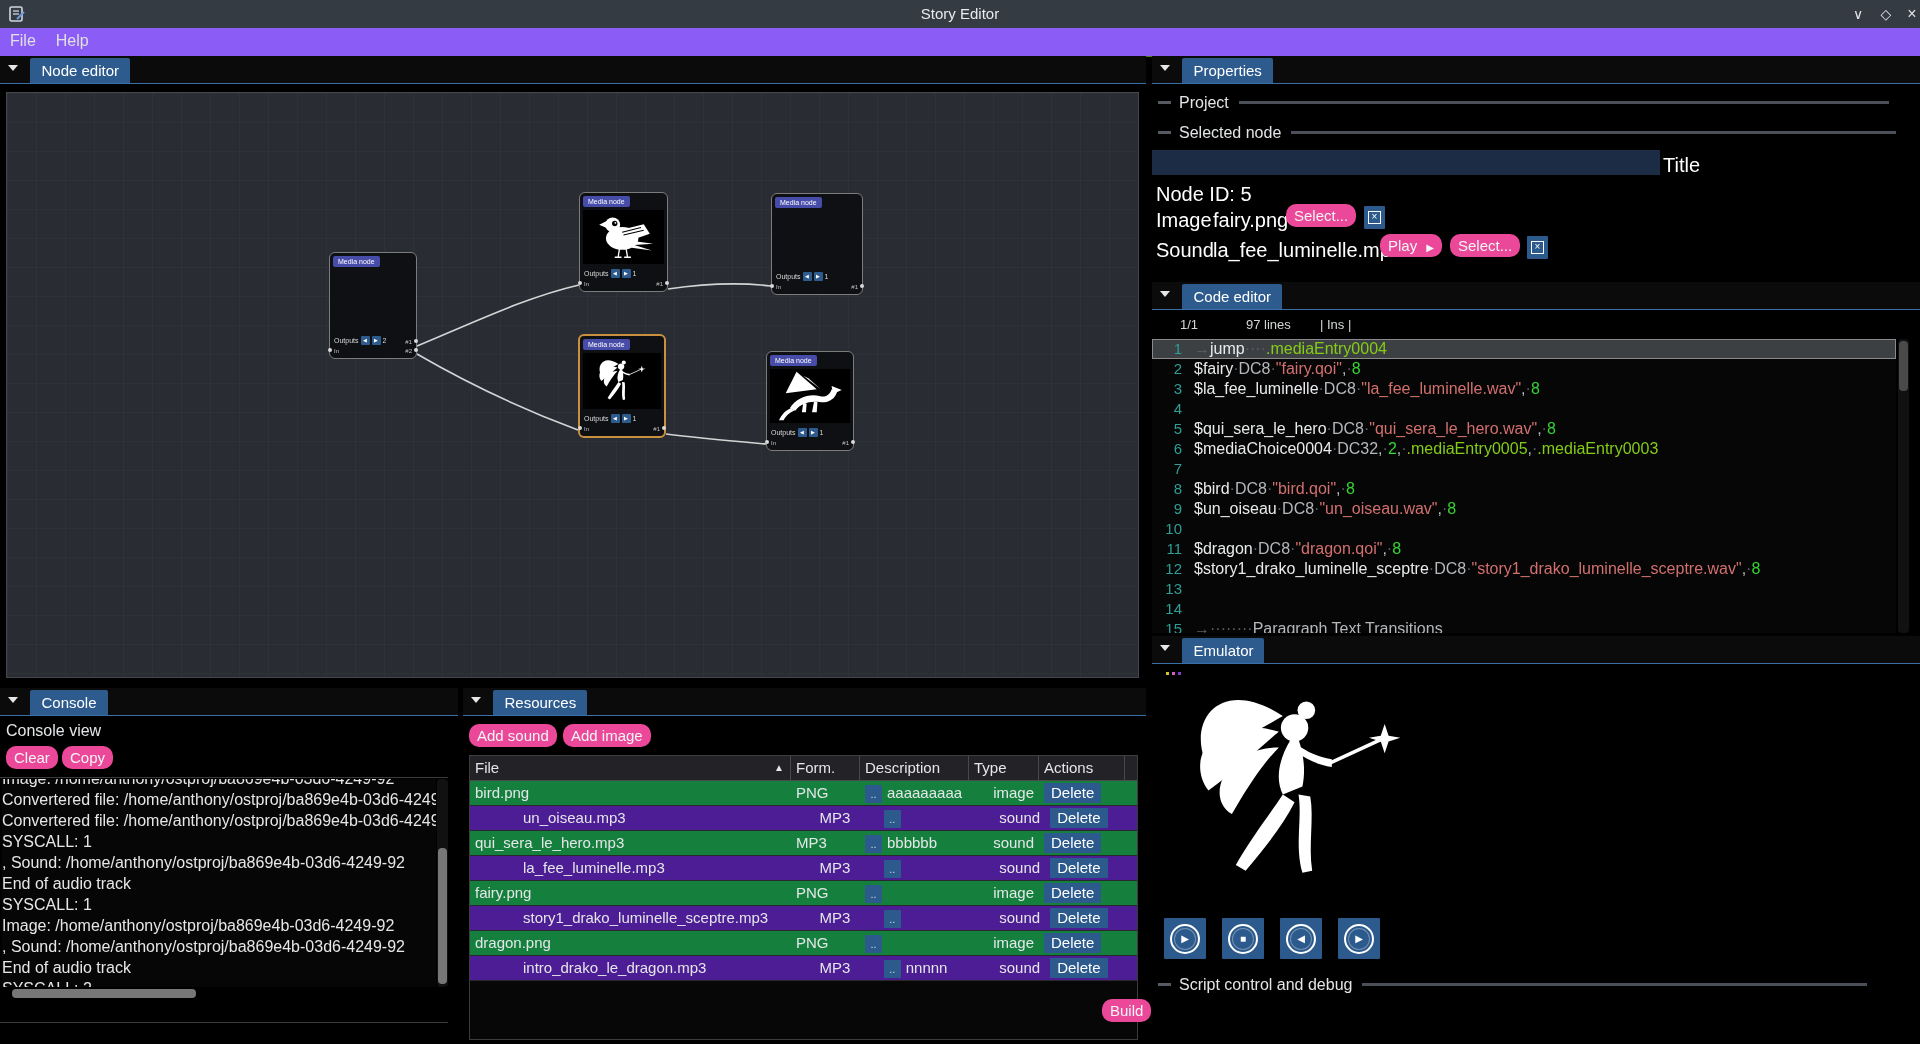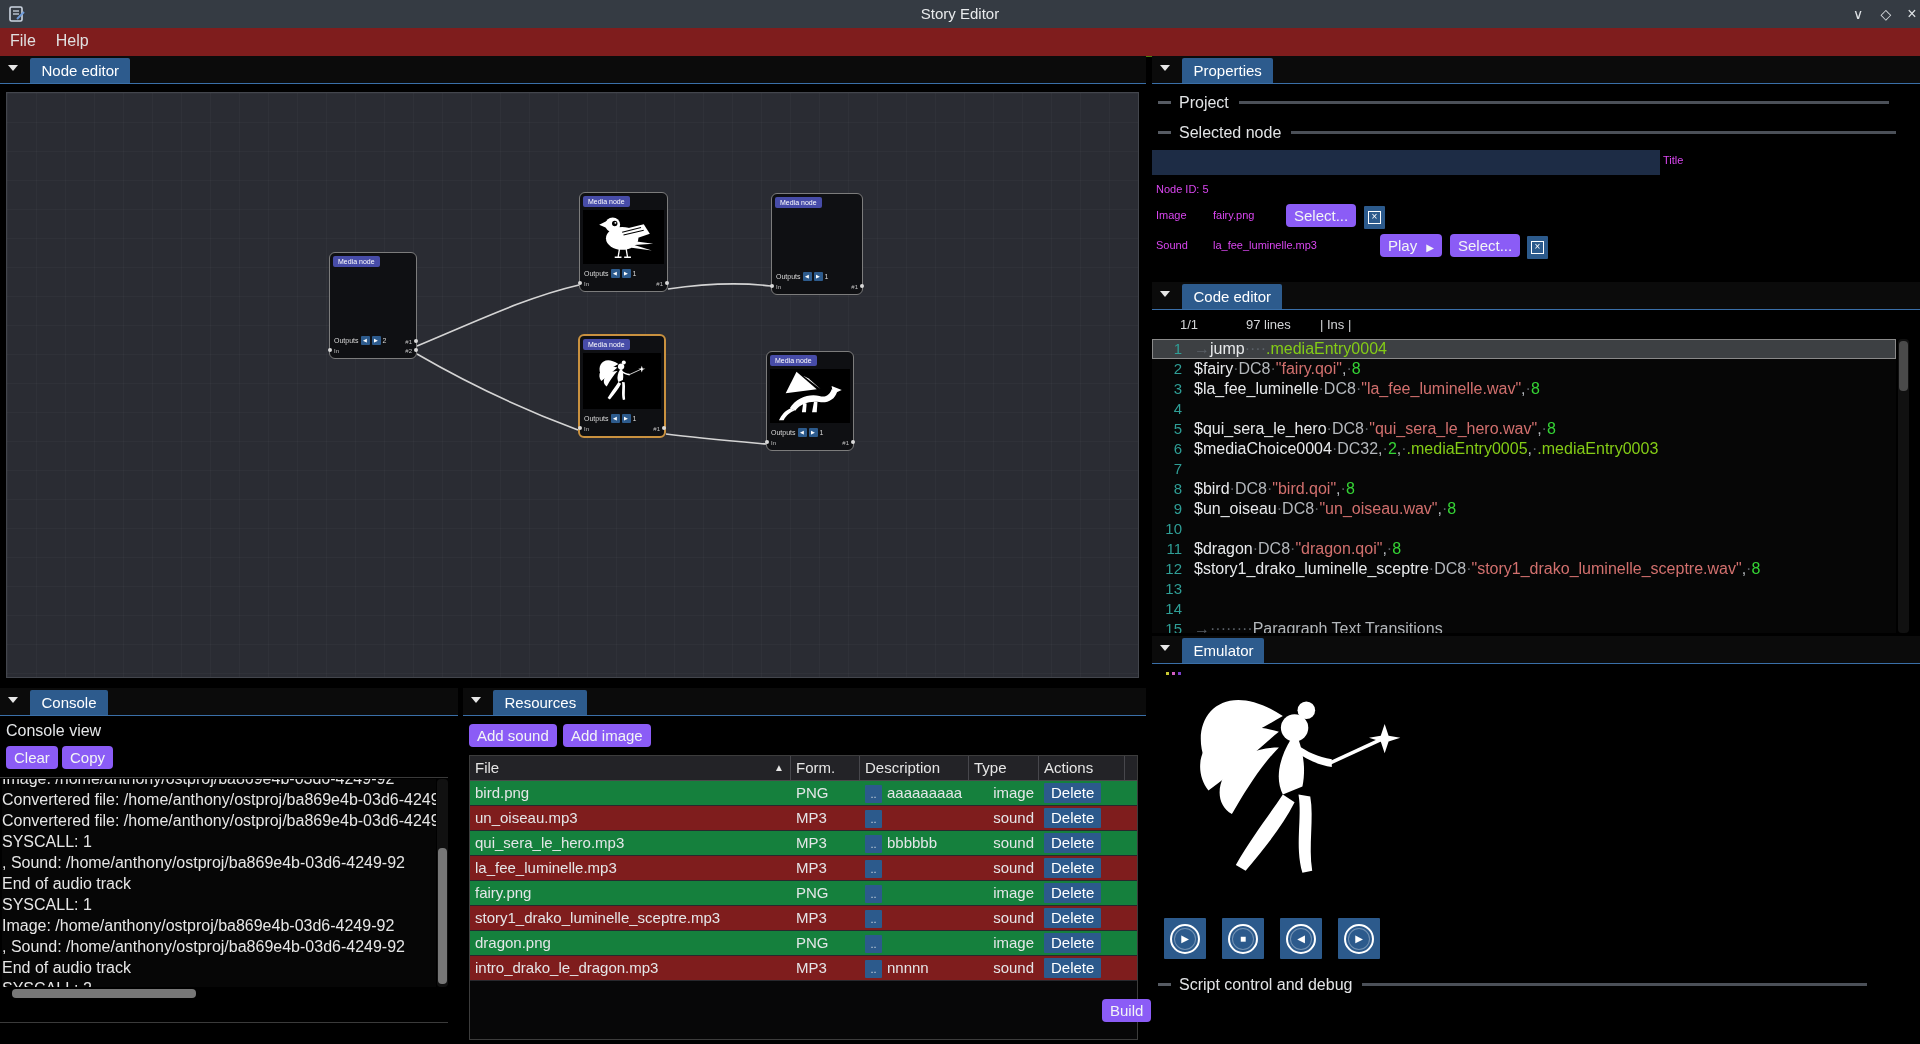--- a/index.html
+++ b/index.html
@@ -7,45 +7,45 @@
        font-family:"Liberation Sans",sans-serif;color:#e4e6e8;
        -webkit-font-smoothing:antialiased;}
   .abs{position:absolute;}
 
   
   .titlebar{left:0;top:0;width:1920px;height:28px;background:#353b43;}
   .apptitle{left:0;top:5px;width:1920px;text-align:center;font-size:15px;color:#e8eaec;pointer-events:none;}
   .winctl{top:4px;width:20px;height:20px;text-align:center;line-height:20px;font-size:14px;color:#dfe3e6;cursor:pointer;}
 
   
-  .menubar{left:0;top:28px;width:1920px;height:28px;background:#7f1d1d;border-bottom:1px solid #4d7c0f;}
+  .menubar{left:0;top:28px;width:1920px;height:28px;background:#8b5cf6;border-bottom:1px solid #4d7c0f;}
   .menuitem{display:inline-block;padding:4px 10px 0 10px;font-size:16px;color:#e0e0e0;}
 
   
   .tabrow{height:28px;background:#0b0b0b;}
   .collapse-icon{display:inline-block;vertical-align:middle;margin:4px 6px 0 8px;width:12px;}
   .collapse-icon .bar{width:11px;height:2px;background:#e6e6e6;margin:0 0 2px 0;}
   .collapse-icon .tri{width:0;height:0;border-left:5px solid transparent;border-right:5px solid transparent;border-top:6px solid #e6e6e6;}
   .tab{display:inline-block;vertical-align:top;margin-top:2px;background:#2d5b8d;color:#fff;
        font-size:15px;padding:4px 11px 5px 11px;border-radius:2px 2px 0 0;}
   .tabline{height:1px;background:#3a6fa8;}
 
   
-  .btn{display:inline-block;background:#8b5cf6;color:#f2f4f6;font-size:15px;
-       padding:3px 8px;border:none;border-radius:4px;cursor:pointer;font-family:inherit;}
+  .btn{display:inline-block;background:#ec4899;color:#f2f4f6;font-size:15px;
+       padding:3px 8px;border:none;border-radius:10px;cursor:pointer;font-family:inherit;}
   .xbox-btn{display:inline-flex;align-items:center;justify-content:center;width:21px;height:23px;
        background:#2c5a8c;border-radius:1px;cursor:pointer;}
   .xbox-inner{width:11px;height:11px;border:1px solid #fff;font-size:10px;line-height:10px;
        color:#fff;text-align:center;}
 
   
   .grp-dash{display:inline-block;width:13px;height:3px;background:#565b63;vertical-align:middle;margin-right:8px;}
   .grp-label{font-size:16px;color:#e2e4e6;vertical-align:middle;}
   .grp-line{display:inline-block;height:3px;background:#4b5058;vertical-align:middle;margin-left:10px;}
-  .prop-text{font-size:11px;color:#d946ef;}
+  .prop-text{font-size:20px;color:#ffffff;}
   .titleinput{background:#1d2c45;border:none;height:25px;width:500px;color:#e8e8e8;font-size:15px;padding:0 4px;}
 
   
   .canvas{background:#2a2c33;border:1px solid #43464d;
      background-image:linear-gradient(rgba(255,255,255,0.025) 1px,transparent 1px),
                       linear-gradient(90deg,rgba(255,255,255,0.025) 1px,transparent 1px);
      background-size:29px 29px;}
   .node{position:absolute;background:#0f1013;border:1px solid #7c7c7c;border-radius:6px;box-sizing:border-box;}
   .node.sel{border:2px solid #c9913f;}
   .chip{position:absolute;left:3px;top:3px;background:#474ca8;color:#fff;font-size:7px;
@@ -67,21 +67,21 @@
   .divider{height:1px;background:#3a3a3a;}
   .vscroll{background:#111;border-radius:4px;}
   .vthumb{position:absolute;width:9px;border-radius:4px;background:#777;}
   .hthumb{position:absolute;height:9px;border-radius:4px;background:#777;}
 
   
   .res-table{border:1px solid #3c3c3c;background:#070708;font-size:15px;}
   .tr{display:flex;height:24px;line-height:24px;border-bottom:1px solid #28282d;}
   .tr.head{background:#232327;border-bottom:1px solid #4a4a4a;height:24px;}
   .tr.odd{background:#15803d;}
-  .tr.even{background:#7f1d1d;}
+  .tr.even{background:#4c1d95;padding-left:48px;}
   .th,.td{overflow:hidden;white-space:nowrap;box-sizing:border-box;padding:0 5px;}
   .th{color:#e6e6e6;border-right:1px solid #47474c;position:relative;}
   .c-file{width:321px;}.c-form{width:69px;}.c-desc{width:109px;}.c-type{width:70px;}.c-act{width:86px;}.c-sp{width:12px;border-right:none;}
   .td.c-type{text-align:right;}
   .sort-icon{position:absolute;right:6px;top:0;font-size:10px;color:#e8e8e8;}
   .dotbtn{display:inline-block;background:#2c5a8c;color:#cfd6de;width:17px;height:18px;font-size:11px;
           line-height:14px;text-align:center;border:none;border-radius:1px;vertical-align:middle;margin-right:5px;cursor:pointer;padding:0;}
   .delbtn{background:#2c5a8c;color:#fff;border:none;font-size:15px;padding:1px 7px;border-radius:1px;cursor:pointer;font-family:inherit;line-height:18px;}
 
   

